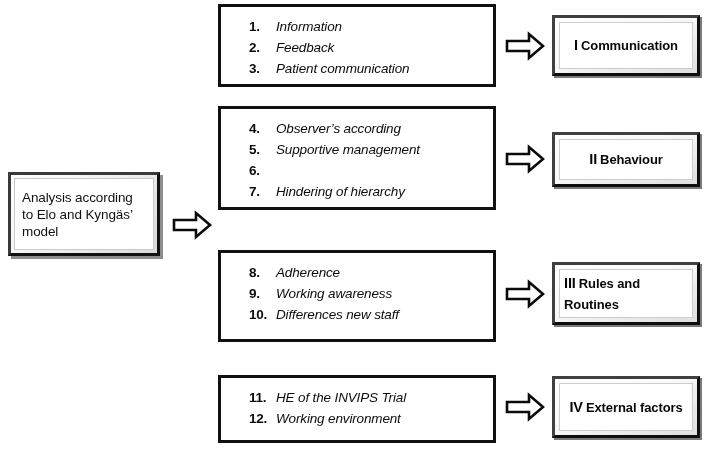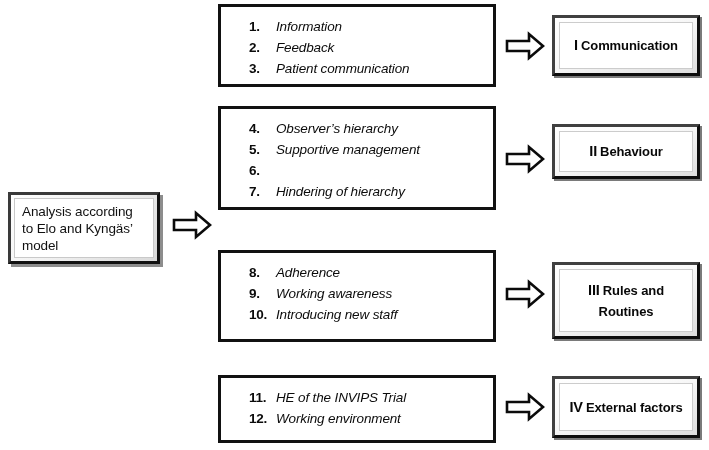--- a/index.html
+++ b/index.html
@@ -16,23 +16,23 @@
     width: 709px;
     height: 450px;
     background: #ffffff;
     overflow: hidden;
   }
 
   
   .source-box {
     position: absolute;
     left: 8px;
-    top: 192px;
+    top: 172px;
     width: 152px;
-    height: 72px;
+    height: 84px;
     box-sizing: border-box;
     background: linear-gradient(135deg,#ffffff 0%,#f2f2f2 45%,#d9d9d9 100%);
     border-top: 3px solid #3a3a3a;
     border-left: 3px solid #3a3a3a;
     border-right: 3px solid #111111;
     border-bottom: 3px solid #111111;
     box-shadow: 3px 3px 0 0 #8d8d8d;
   }
   .source-inner {
     position: absolute;
@@ -106,21 +106,21 @@
   }
   .theme-inner {
     position: absolute;
     inset: 4px;
     box-sizing: border-box;
     background: #ffffff;
     border: 1px solid #cccccc;
     display: flex;
     align-items: center;
     justify-content: center;
-    text-align: center;
+    text-align: left;
   }
   .theme-text {
     display: block;
     font-size: 13px;
     line-height: 21px;
     font-weight: bold;
     color: #080808;
     letter-spacing: -0.1px;
     padding: 0 4px;
   }
@@ -169,21 +169,21 @@
         <span class="cat-num">3.</span>
         <span class="cat-label">Patient communication</span>
       </li>
     </ul>
   </div>
 
   <div class="cat-box" style="top:106px; height:104px;">
     <ul class="cat-list">
       <li class="cat-item">
         <span class="cat-num">4.</span>
-        <span class="cat-label">Observer’s hierarchy</span>
+        <span class="cat-label">Observer’s according</span>
       </li>
       <li class="cat-item">
         <span class="cat-num">5.</span>
         <span class="cat-label">Supportive management</span>
       </li>
       <li class="cat-item">
         <span class="cat-num">6.</span>
       </li>
       <li class="cat-item">
         <span class="cat-num">7.</span>
@@ -197,21 +197,21 @@
       <li class="cat-item">
         <span class="cat-num">8.</span>
         <span class="cat-label">Adherence</span>
       </li>
       <li class="cat-item">
         <span class="cat-num">9.</span>
         <span class="cat-label">Working awareness</span>
       </li>
       <li class="cat-item">
         <span class="cat-num">10.</span>
-        <span class="cat-label">Introducing new staff</span>
+        <span class="cat-label">Differences new staff</span>
       </li>
     </ul>
   </div>
 
   <div class="cat-box" style="top:375px; height:68px;">
     <ul class="cat-list">
       <li class="cat-item">
         <span class="cat-num">11.</span>
         <span class="cat-label">HE of the INVIPS Trial</span>
       </li>
@@ -245,27 +245,27 @@
       <polygon points="2,10 24,10 24,3 38,15 24,27 24,20 2,20" fill="#ffffff" stroke="#0b0b0b" stroke-width="2.6" stroke-linejoin="miter"></polygon>
     </svg>
   </div>
 
   <div class="theme-box" style="top:15px; height:61px;">
     <div class="theme-inner">
       <span class="theme-text"><span class="theme-roman">I</span><span>Communication</span></span>
     </div>
   </div>
 
-  <div class="theme-box" style="top:124px; height:55px;padding-left:40px;">
+  <div class="theme-box" style="top:132px; height:55px;padding-left:40px;">
     <div class="theme-inner">
       <span class="theme-text"><span class="theme-roman">II</span><span>Behaviour</span></span>
     </div>
   </div>
 
-  <div class="theme-box" style="top:262px; height:77px;">
+  <div class="theme-box" style="top:262px; height:63px;">
     <div class="theme-inner">
       <span class="theme-text"><span class="theme-roman">III</span><span>Rules and Routines</span></span>
     </div>
   </div>
 
   <div class="theme-box" style="top:376px; height:62px;">
     <div class="theme-inner">
       <span class="theme-text"><span class="theme-roman">IV</span><span>External factors</span></span>
     </div>
   </div>

